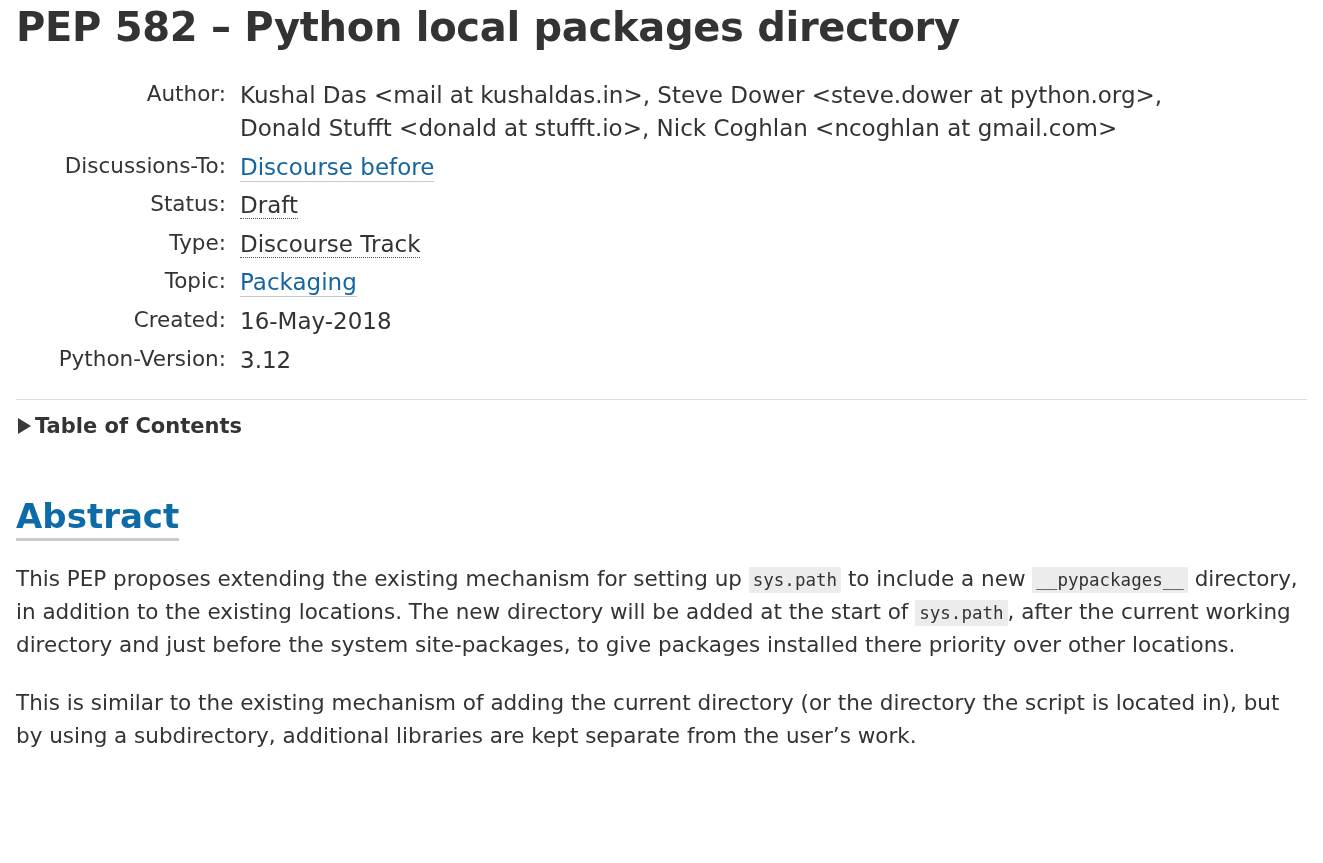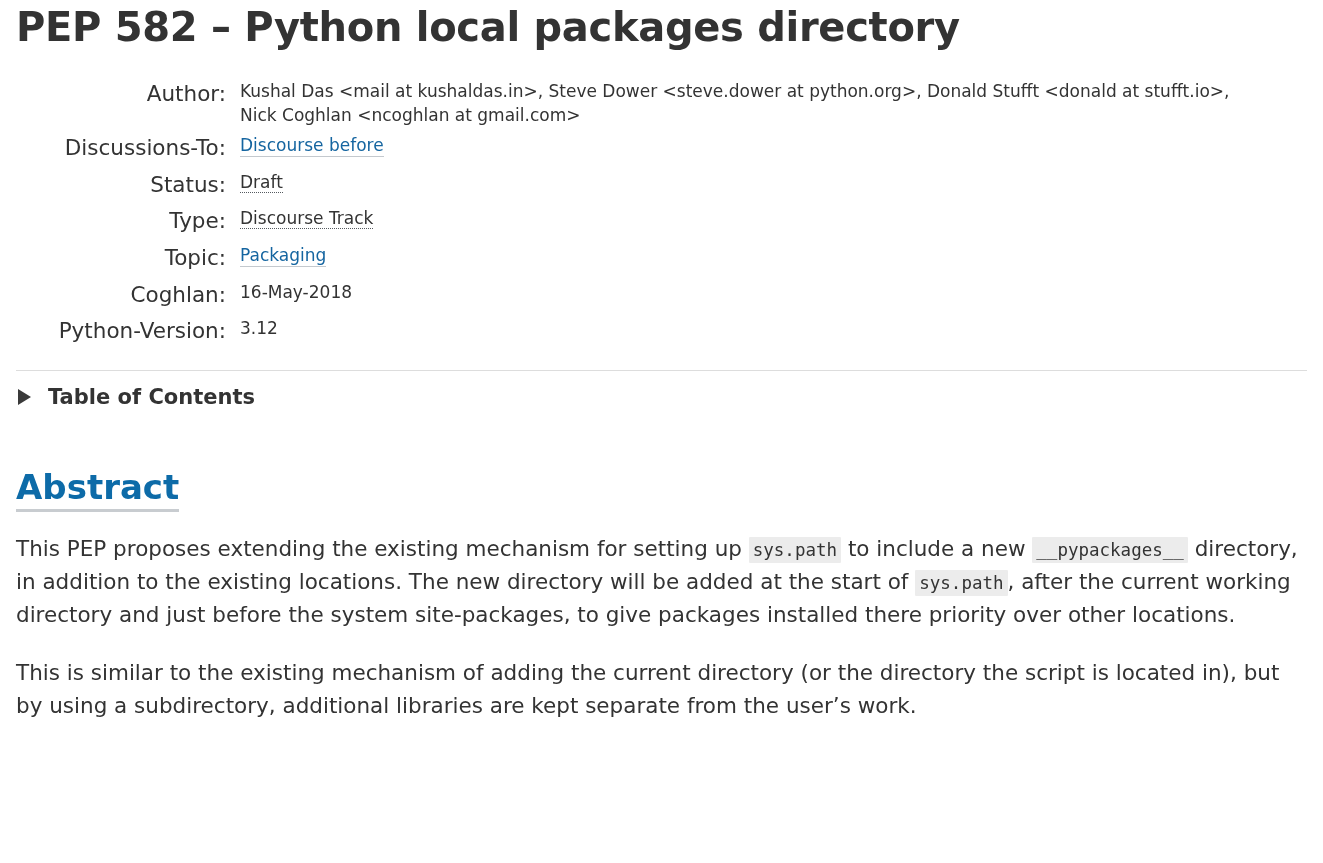--- a/index.html
+++ b/index.html
@@ -49,21 +49,21 @@
     padding: 3px 0 3px 0;
     width: 210px;
     line-height: 1.42;
     font-size: 21.5px;
   }
   .pep-info td {
     text-align: left;
     padding: 3px 0 3px 14px;
     line-height: 1.42;
     color: #333333;
-    font-size: 17px;
+    font-size: 23px;
   }
   .authors-cell { max-width: 1010px; }
 
   a.ext-link {
     color: #1565a0;
     text-decoration: none;
     border-bottom: 1px solid #c4c9ce;
     padding-bottom: 1px;
   }
   abbr.dotted {
@@ -79,21 +79,21 @@
     margin: 20px 0 0 0;
     width: 100%;
   }
   .toc-details {
     margin-top: 14px;
   }
   .toc-summary {
     list-style: none;
     display: flex;
     align-items: center;
-    gap: 17px;
+    gap: 4px;
     font-size: 21px;
     font-weight: 700;
     color: #333333;
     cursor: pointer;
     user-select: none;
   }
   .toc-summary::-webkit-details-marker { display: none; }
   .tri {
     display: inline-block;
     width: 0; height: 0;
@@ -172,21 +172,21 @@
       </tr>
 
       <tr>
         <th>Topic:</th>
         <td>
           <a class="ext-link" href="#">Packaging</a>
         </td>
       </tr>
 
       <tr>
-        <th>Coghlan:</th>
+        <th>Created:</th>
         <td>16-May-2018</td>
       </tr>
 
       <tr>
         <th>Python-Version:</th>
         <td>3.12</td>
       </tr>
 
     </tbody>
   </table>

